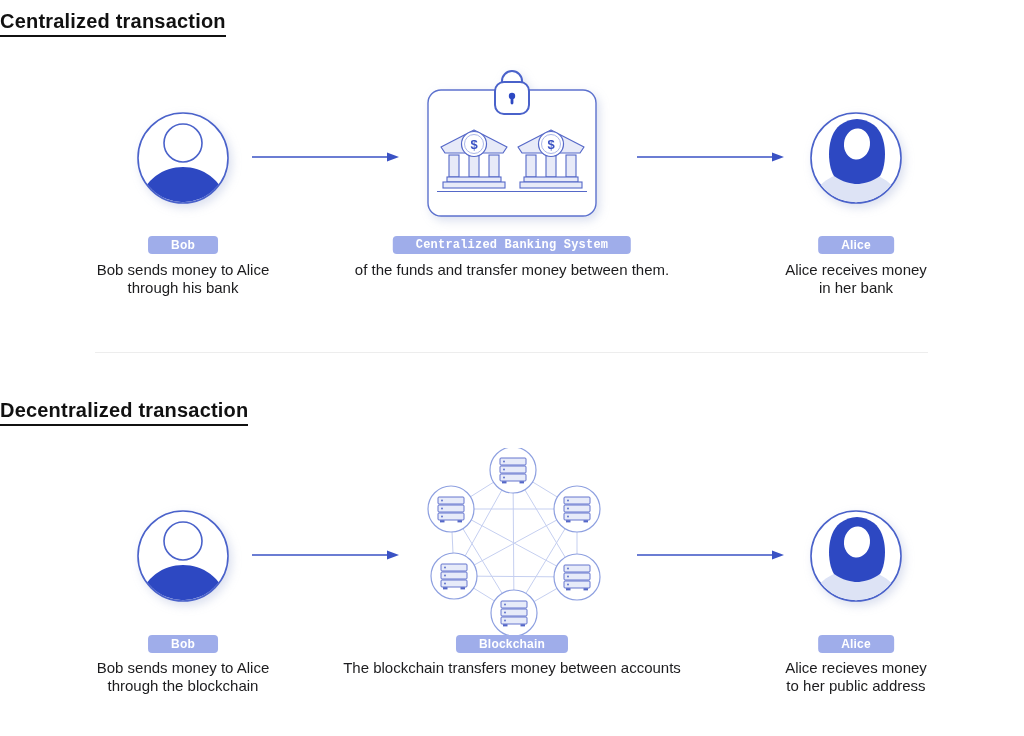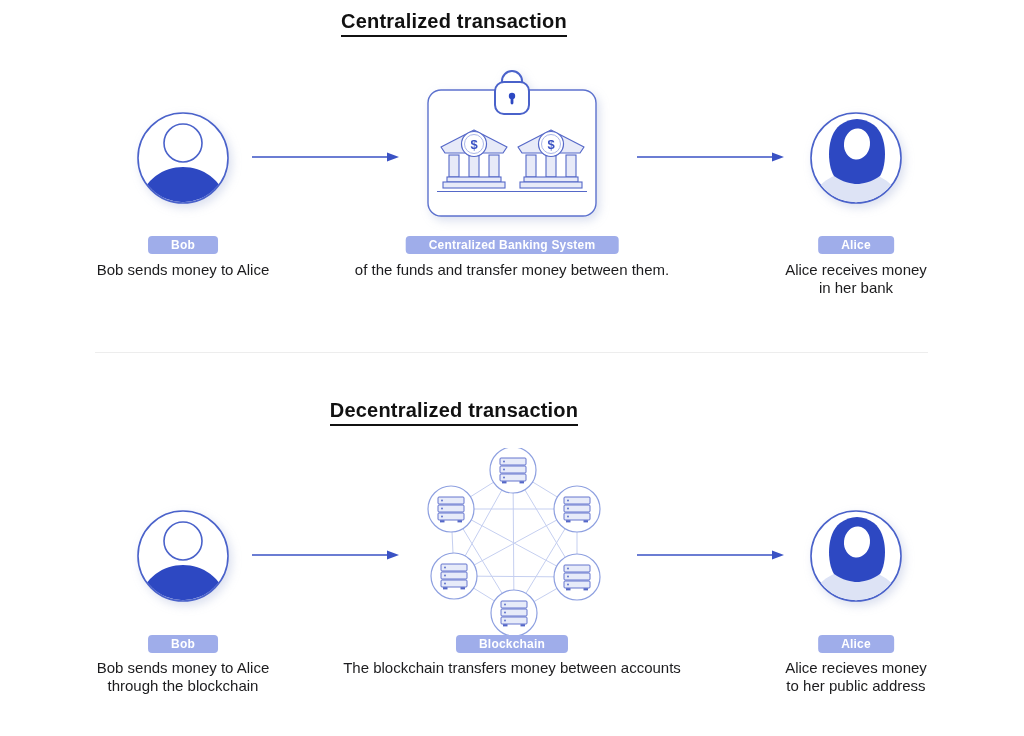--- a/index.html
+++ b/index.html
@@ -1,19 +1,19 @@
 <!DOCTYPE html>
 <html><head>
 <meta charset="utf-8">
 <style>
   html,body{margin:0;padding:0;background:#ffffff;}
   body{font-family:"Liberation Sans", sans-serif;color:#1c1c1e;}
   .canvas{position:relative;width:1024px;height:736px;background:#fff;overflow:hidden;}
 
-  .section-title{position:absolute;left:0;width:908px;text-align:center;}
+  .section-title{position:absolute;left:0;width:908px;}
   .section-title span{display:inline-block;font-size:20px;font-weight:bold;color:#111;
       border-bottom:2px solid #111;padding-bottom:2px;letter-spacing:.2px;}
 
   .abs{position:absolute;}
 
   .badge{position:absolute;transform:translateX(-50%);background:#9fadea;color:#ffffff;
       font-size:12px;font-weight:bold;line-height:16px;padding:1px 23px;border-radius:4px;
       letter-spacing:.2px;white-space:nowrap;}
 
   .caption{position:absolute;transform:translateX(-50%);text-align:center;font-size:15px;
@@ -95,25 +95,26 @@
           <circle cx="55" cy="55" r="44.2"></circle>
         </clipPath>
       </defs>
     <circle cx="55" cy="55" r="45" fill="#ffffff" stroke="#4a62ca" stroke-width="1.6"></circle>
     <path d="M8 106 C 14 56, 96 56, 102 106 Z" fill="#dde3f5" clip-path="url(#aliceclip1)"></path>
     <path d="M33 73 C26 62 25 33 39 22 C50 14 62 14 73 22 C87 33 86 62 79 73 C71 79 61 81 56 81 C51 81 41 79 33 73 Z" fill="#2d48c2" clip-path="url(#aliceclip1)"></path>
     <ellipse cx="56" cy="41" rx="13" ry="15.5" fill="#ffffff" transform="rotate(6 56 41)"></ellipse>
   </svg>
 
   <div class="badge" style="left:183px;top:236px;">Bob</div>
-  <div class="badge" style="left:512px;top:236px;">Centralized Banking System</div>
+  <div class="badge" style="left:512px;top:236px;font-family:Liberation Mono, monospace;">Centralized Banking System</div>
   <div class="badge" style="left:856px;top:236px;">Alice</div>
 
   <div class="caption" style="left:183px;top:261px;">
     <div>Bob sends money to Alice</div>
+    <div>through his bank</div>
   </div>
   <div class="caption" style="left:512px;top:261px;">
     <div>of the funds and transfer money between them.</div>
   </div>
   <div class="caption" style="left:856px;top:261px;">
     <div>Alice receives money</div>
     <div>in her bank</div>
   </div>
 
   <div class="divider"></div>

